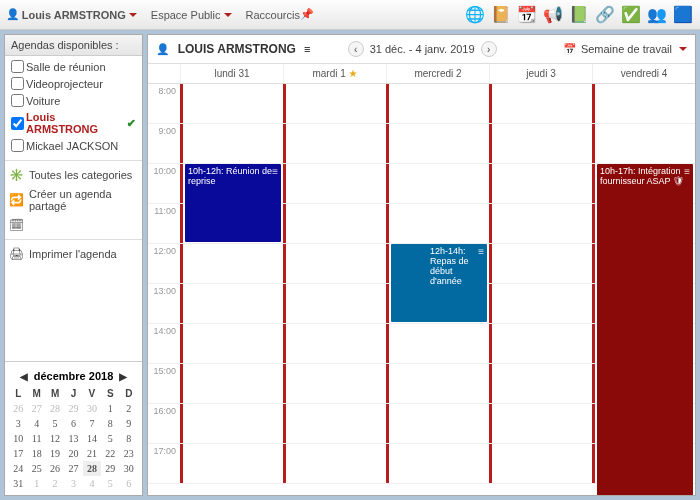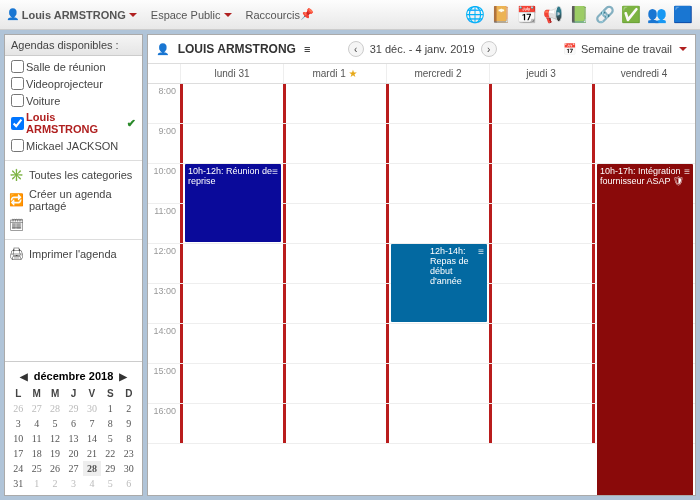--- a/index.html
+++ b/index.html
@@ -291,15 +291,23 @@
           <div class="dcol" id="c-7-4"></div>
         </div>
         <div class="grid-row">
           <div class="hcol">16:00</div>
           <div class="dcol" id="c-8-0"></div>
           <div class="dcol" id="c-8-1"></div>
           <div class="dcol" id="c-8-2"></div>
           <div class="dcol" id="c-8-3"></div>
           <div class="dcol" id="c-8-4"></div>
         </div>
+        <div class="grid-row">
+          <div class="hcol">17:00</div>
+          <div class="dcol" id="c-9-0"></div>
+          <div class="dcol" id="c-9-1"></div>
+          <div class="dcol" id="c-9-2"></div>
+          <div class="dcol" id="c-9-3"></div>
+          <div class="dcol" id="c-9-4"></div>
+        </div>
       </div>
   </div>
 </div>
 
 </body></html>

